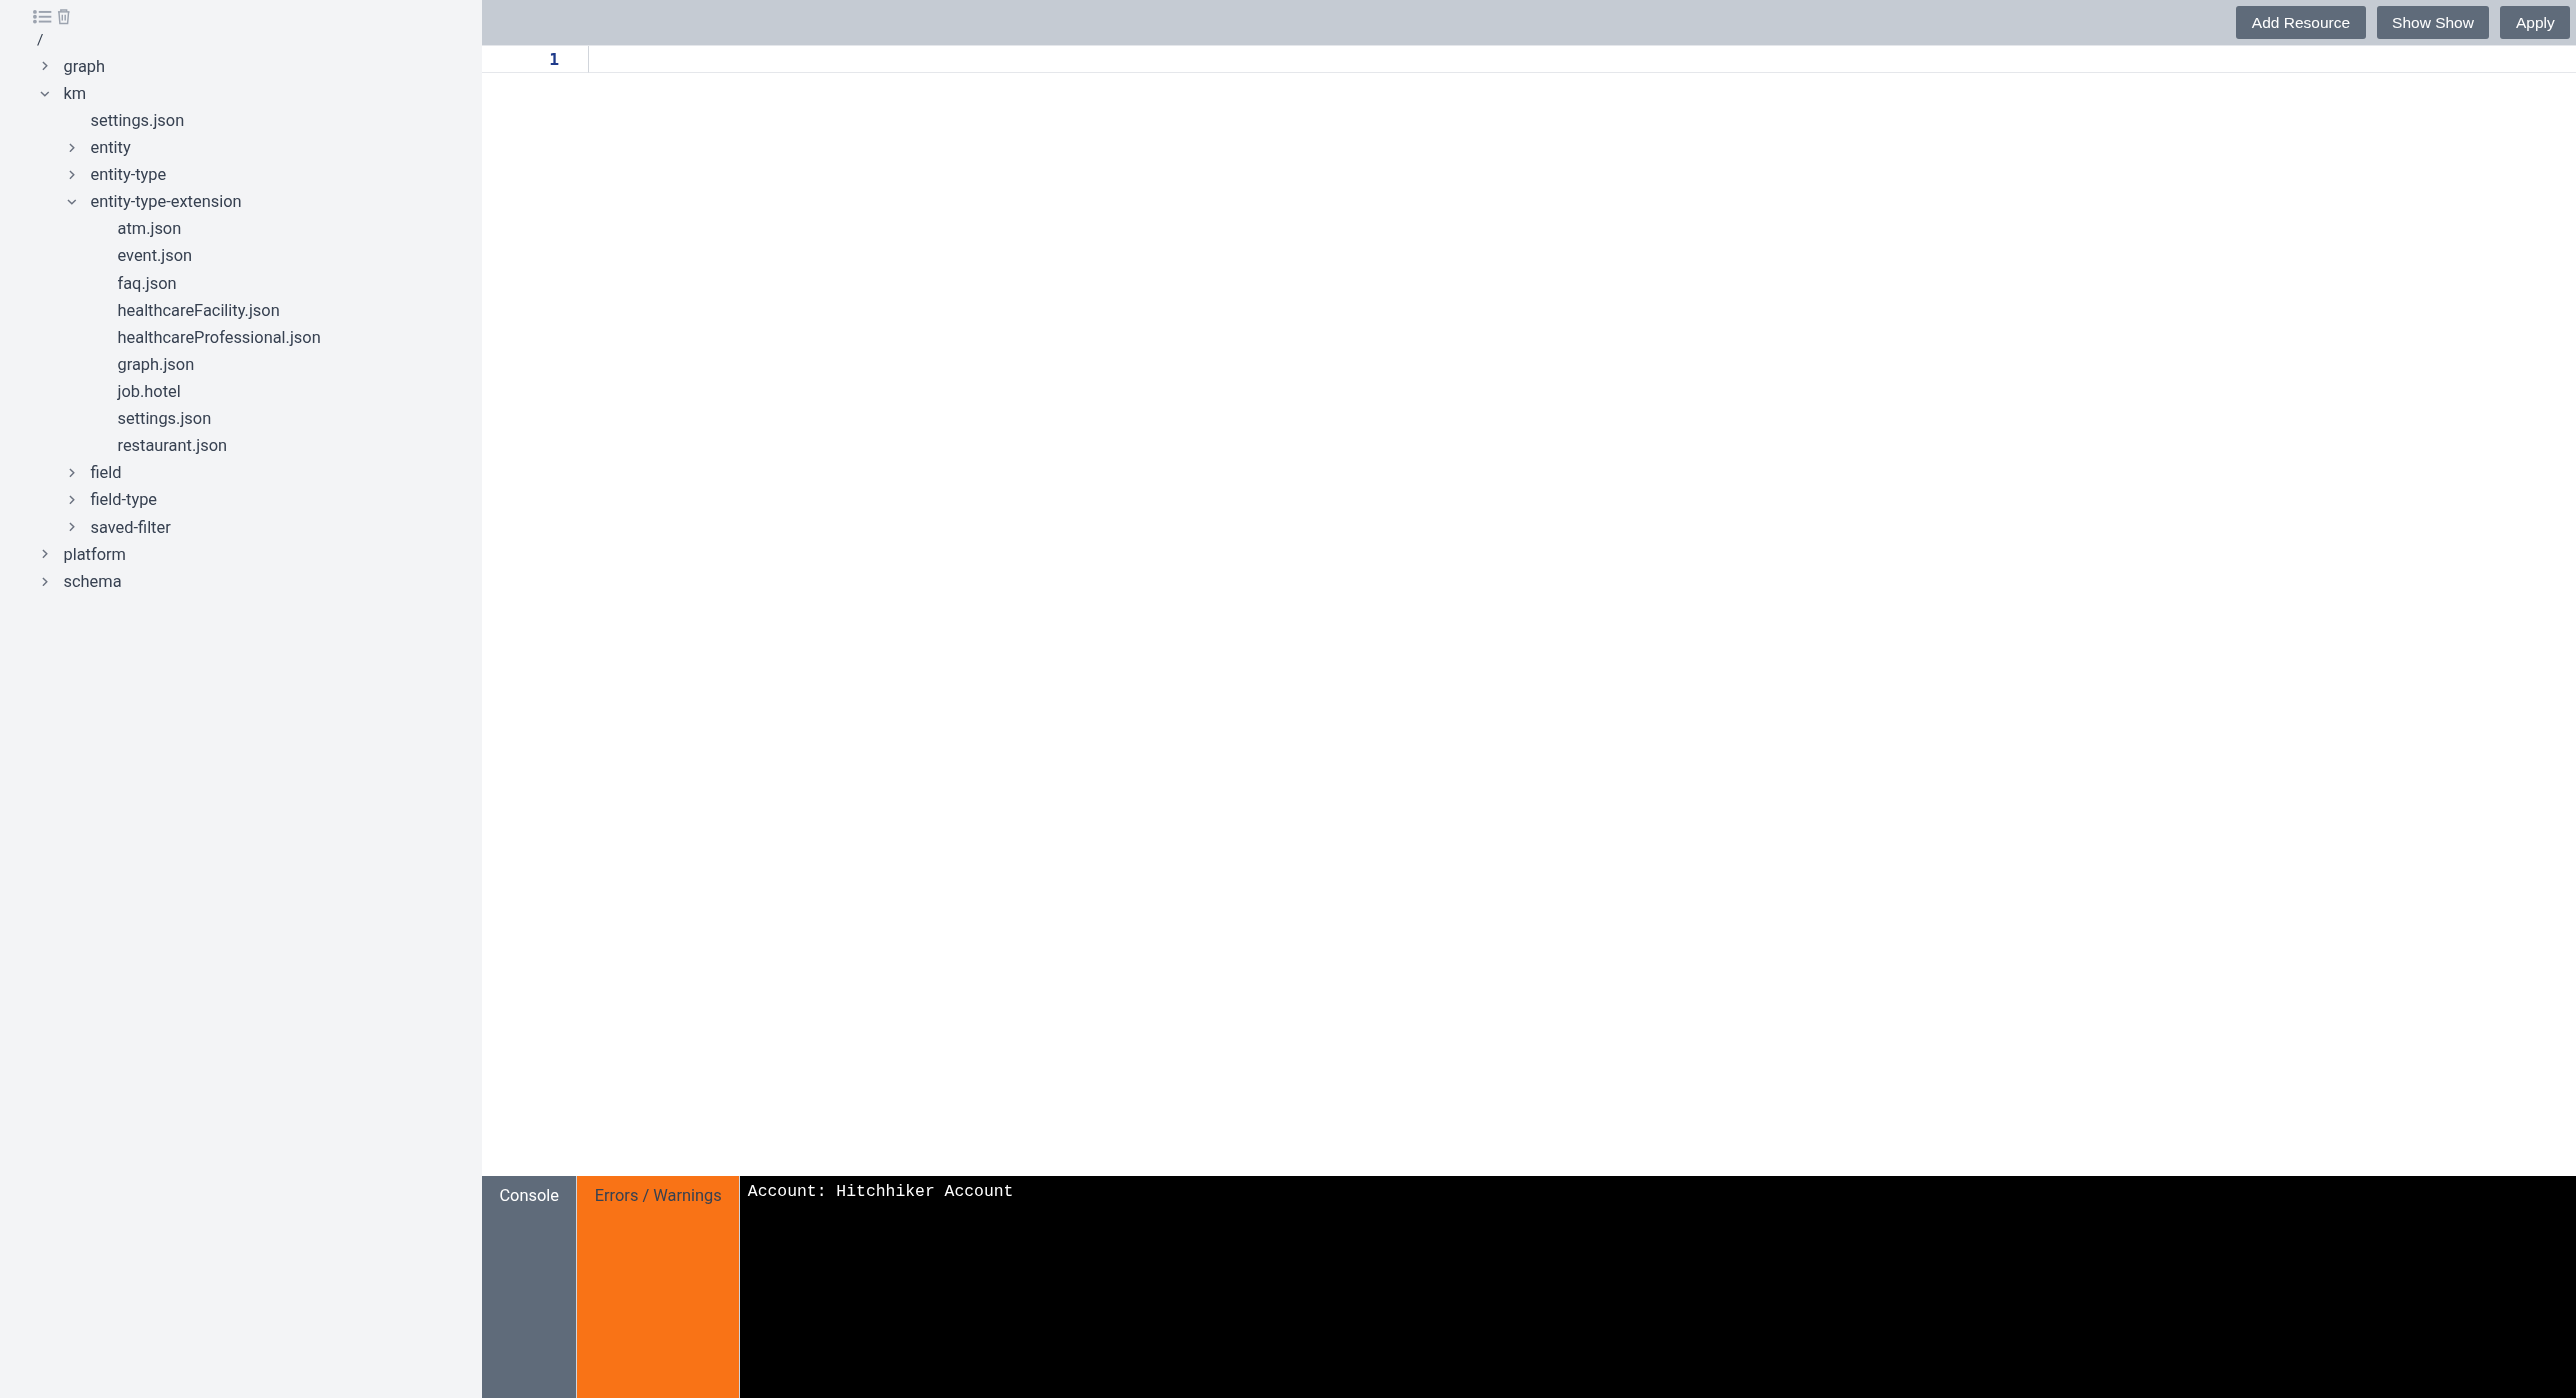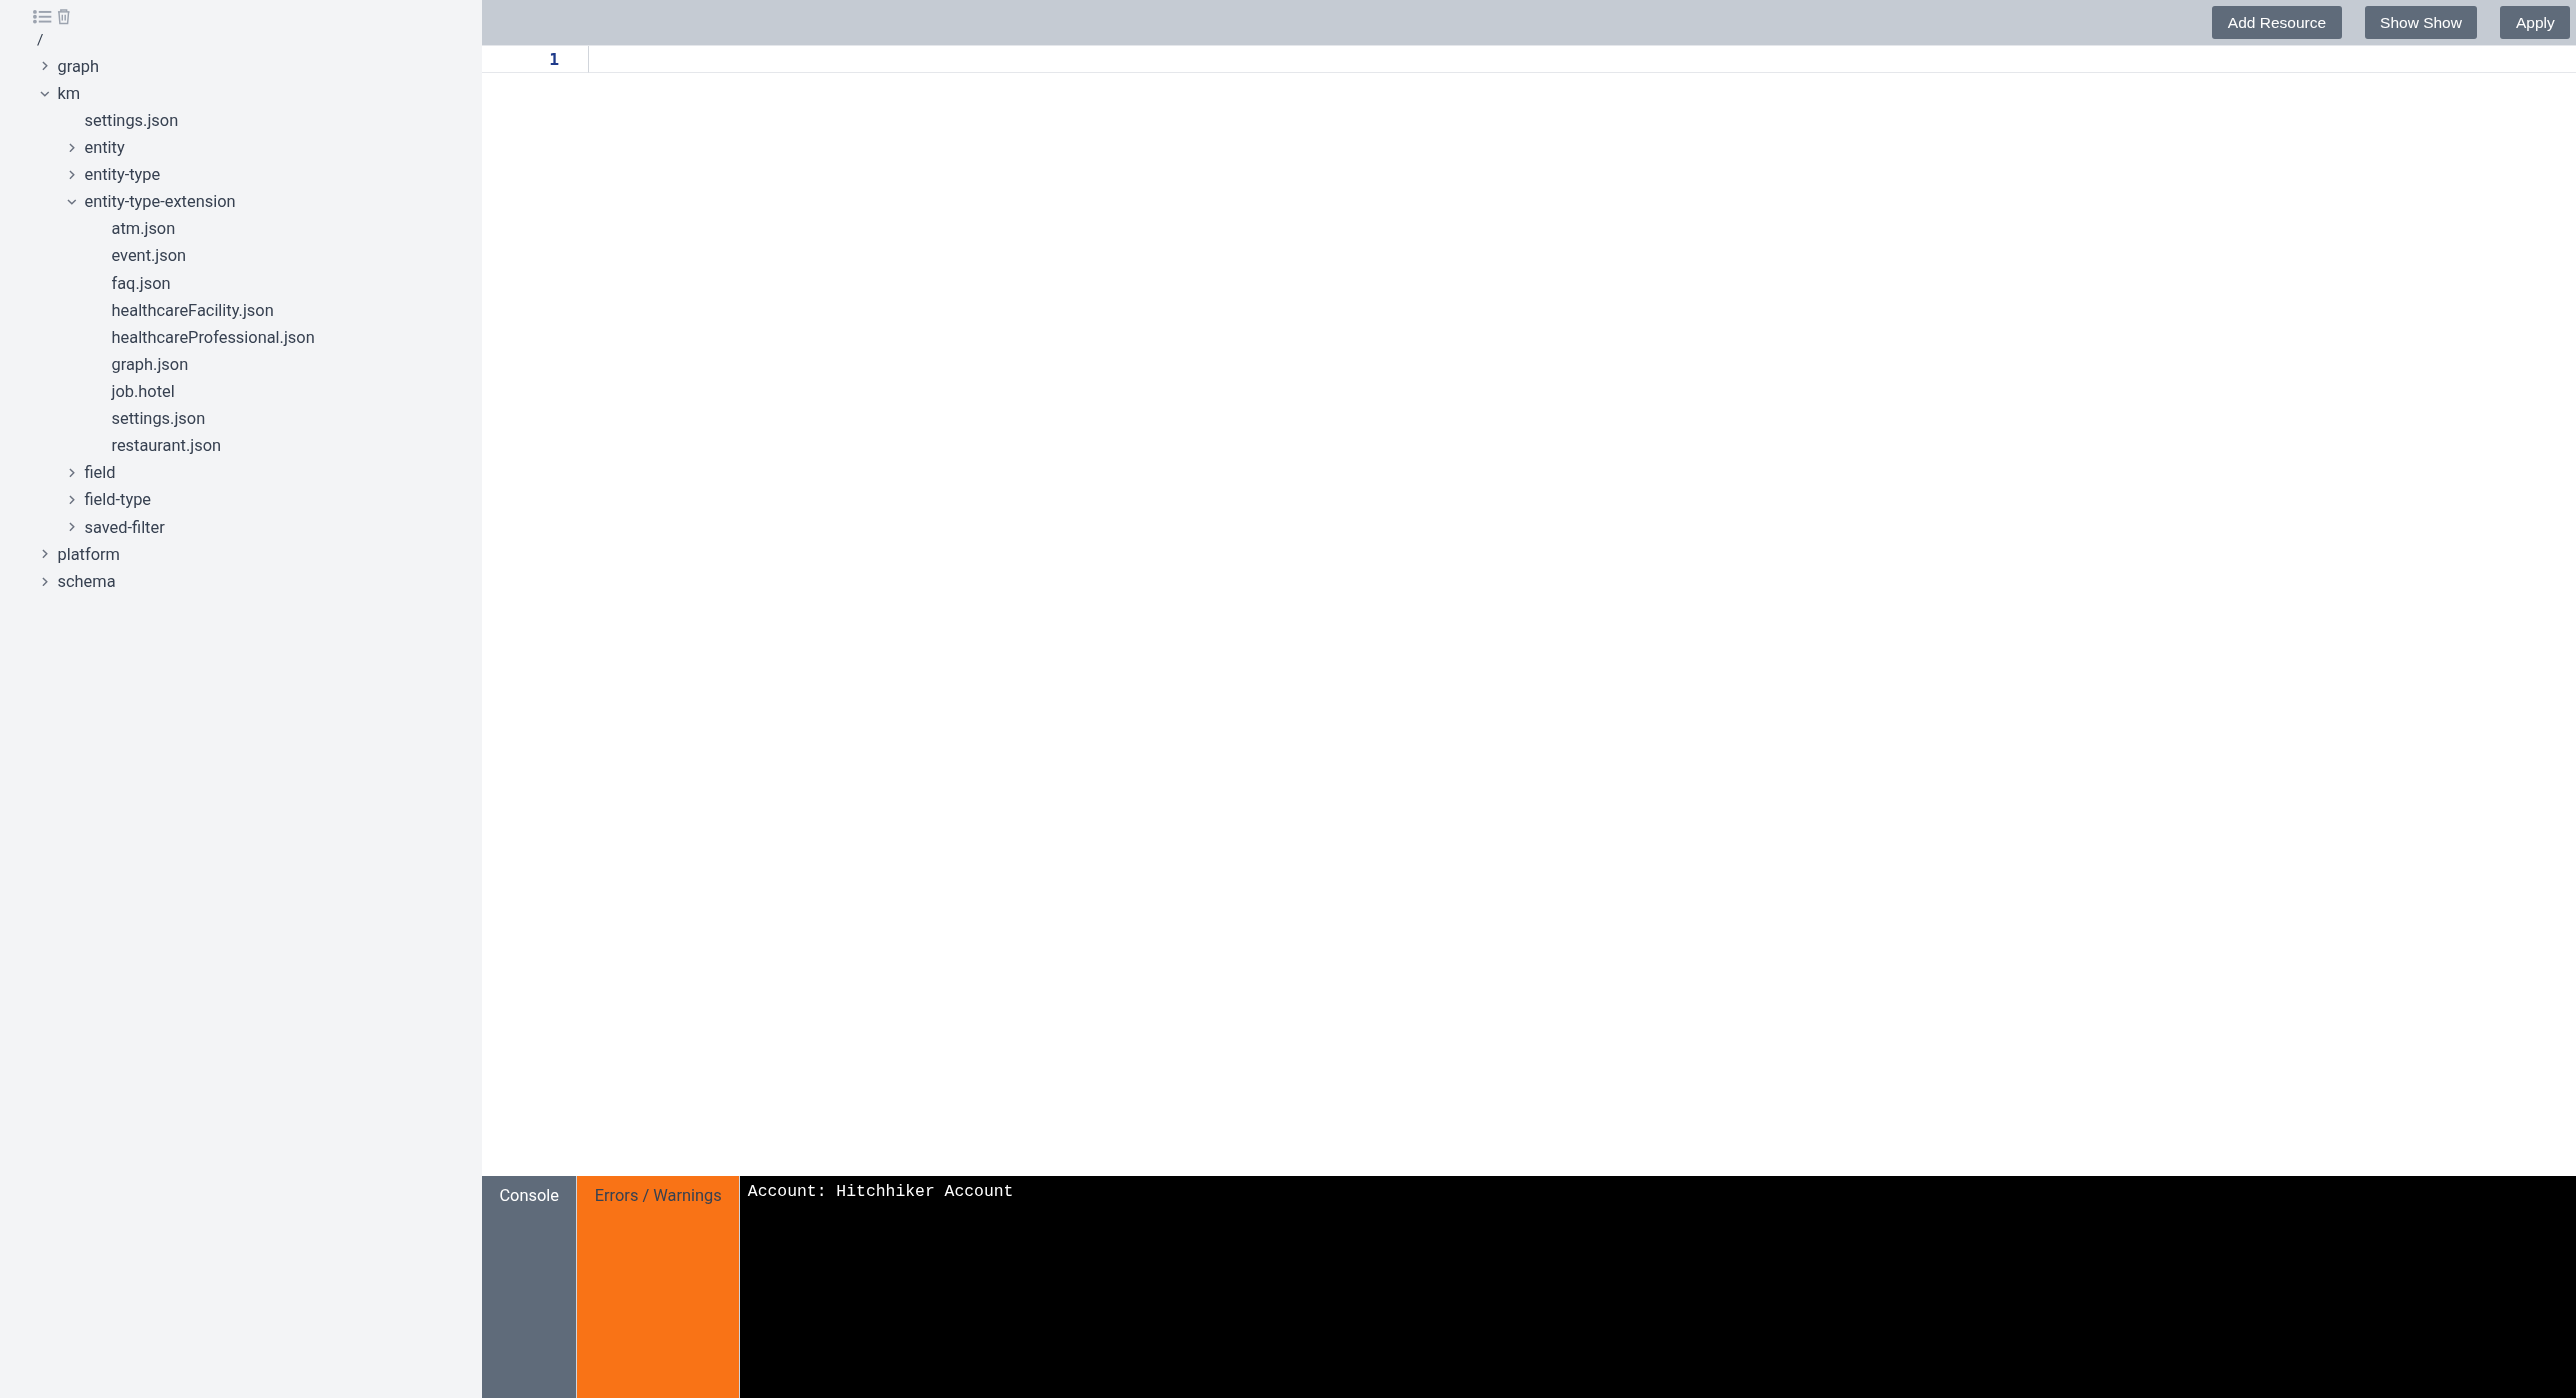--- a/index.html
+++ b/index.html
@@ -40,21 +40,21 @@
       padding-top: 0;
     }
     .tree-root-slash {
       font-size: 15.5px;
       color: #374151;
       padding: 1.9px 0 3.9px 0;
     }
     .tree-item {
       display: flex;
       align-items: center;
-      gap: 5px;
+      gap: 11px;
       padding: 2.9px 0;
       cursor: pointer;
       font-size: 16.4px;
       color: #374151;
       line-height: 1.3;
     }
     .tree-item .caret {
       width: 15.5px;
       height: 15.5px;
       display: inline-flex;
@@ -74,21 +74,21 @@
       height: 100vh;
       background: #fff;
       min-width: 0;
     }
     .topbar {
       height: 45px;
       background: #c5cbd3;
       display: flex;
       justify-content: flex-end;
       align-items: center;
-      gap: 23px;
+      gap: 11px;
       padding: 5.8px 5.8px 5.8px 0;
     }
     .btn {
       background: #5f6b7a;
       color: #fff;
       border: none;
       padding: 7.7px 15.5px;
       font-size: 15.5px;
       border-radius: 2.9px;
       cursor: pointer;

